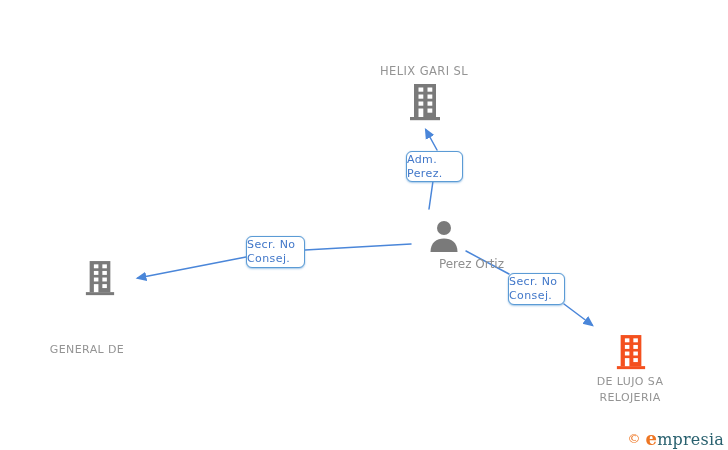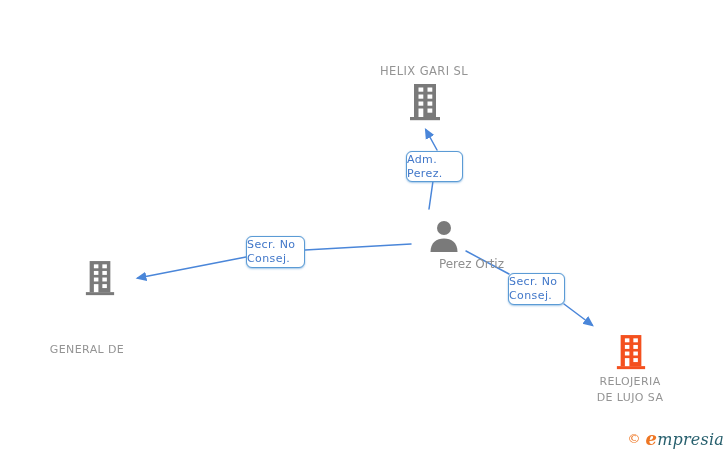--- a/index.html
+++ b/index.html
@@ -23,21 +23,21 @@
   .icon-wrap{position:absolute;}
   .person-name{
     position:absolute;text-align:right;color:#8f8f8f;
     font-size:12px;line-height:15px;white-space:nowrap;
   }
   .logo{
     position:absolute;right:4px;top:428px;white-space:nowrap;
     font-family:"DejaVu Serif","Liberation Serif",serif;
   }
   .logo .copy{color:#ee7623;font-size:13px;vertical-align:2px;font-family:"DejaVu Sans",sans-serif;}
-  .logo .brand{font-style:italic;font-size:16px;color:#28606e;letter-spacing:0.2px;}
+  .logo .brand{font-size:16px;color:#28606e;letter-spacing:0.2px;}
   .logo .brand-first{color:#ee7623;font-size:18px;font-weight:bold;}
 </style>
 </head>
 <body>
 
 <div class="canvas">
 
   <svg class="edges">
     <defs>
       <marker id="arw" viewBox="0 0 10 10" refX="7" refY="5" markerWidth="8" markerHeight="8" orient="auto">
@@ -119,22 +119,22 @@
       <rect x="19.5" y="4.5" width="4.8" height="4.2" fill="#ffffff"></rect>
       <rect x="10.5" y="11.5" width="4.8" height="4.2" fill="#ffffff"></rect>
       <rect x="19.5" y="11.5" width="4.8" height="4.2" fill="#ffffff"></rect>
       <rect x="10.5" y="18.5" width="4.8" height="4.2" fill="#ffffff"></rect>
       <rect x="19.5" y="18.5" width="4.8" height="4.2" fill="#ffffff"></rect>
       <rect x="10.5" y="25.5" width="4.8" height="8.5" fill="#ffffff"></rect>
       <rect x="19.5" y="25.5" width="4.8" height="4.2" fill="#ffffff"></rect>
     </svg>
   </div>
   <div class="company-label" style="left:550px;top:374px;width:160px;">
+    <div>DE LUJO SA</div>
     <div>RELOJERIA</div>
-    <div>DE LUJO SA</div>
   </div>
 
   <div class="logo">
     <span class="copy">©</span>
     <span class="brand"><span class="brand-first">e</span><span>mpresia</span></span>
   </div>
 
 </div>
 
 </body></html>

